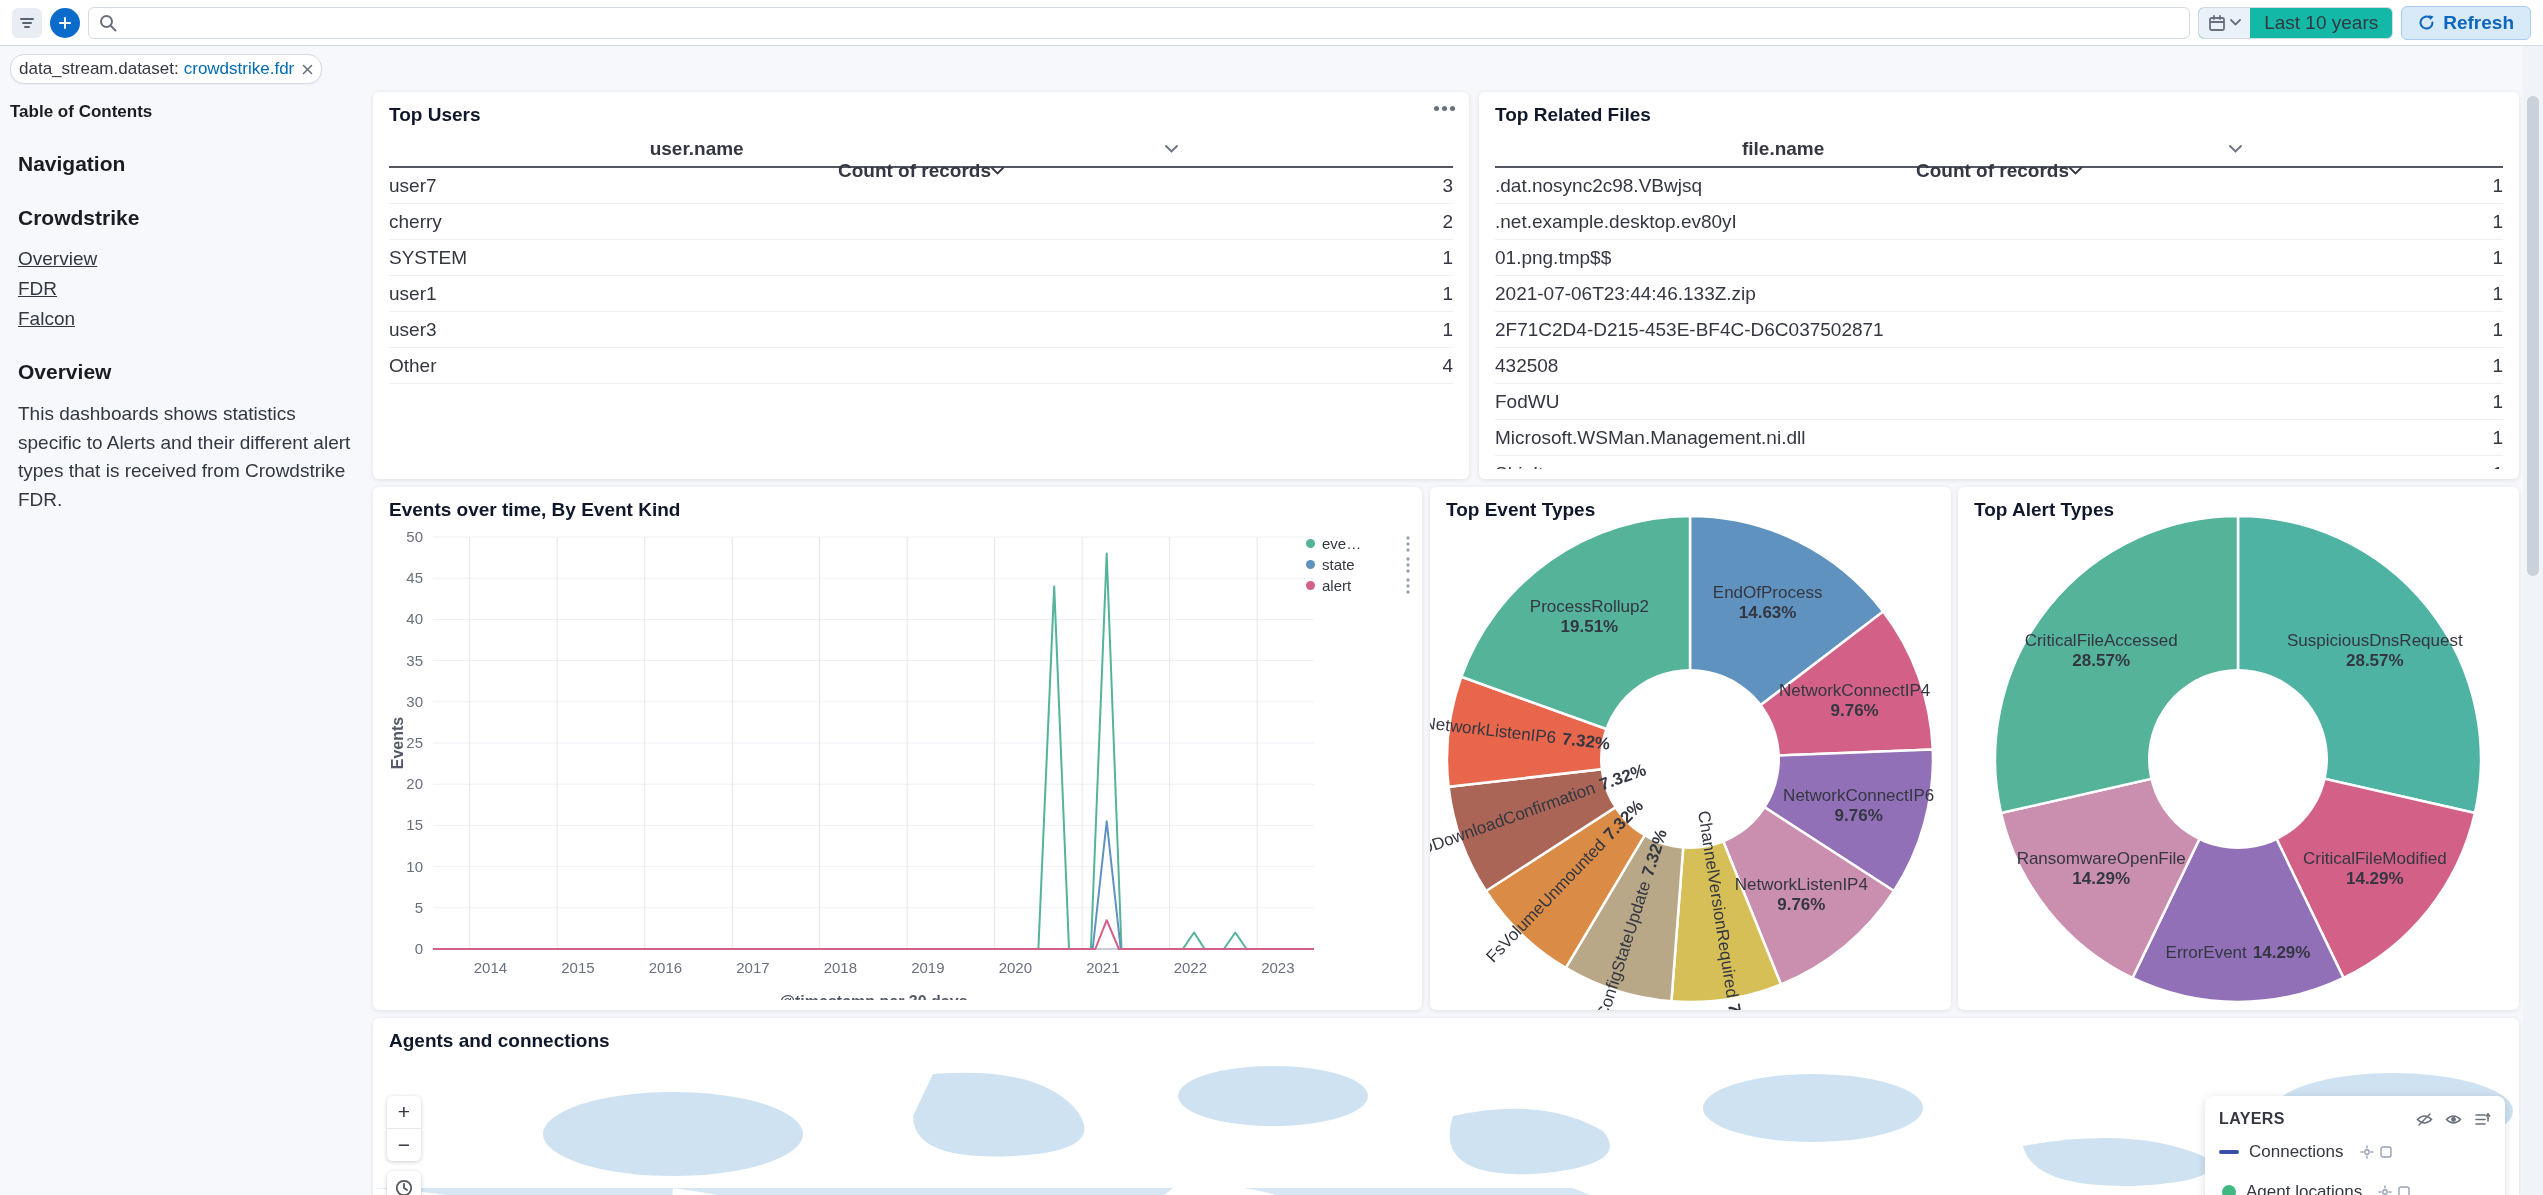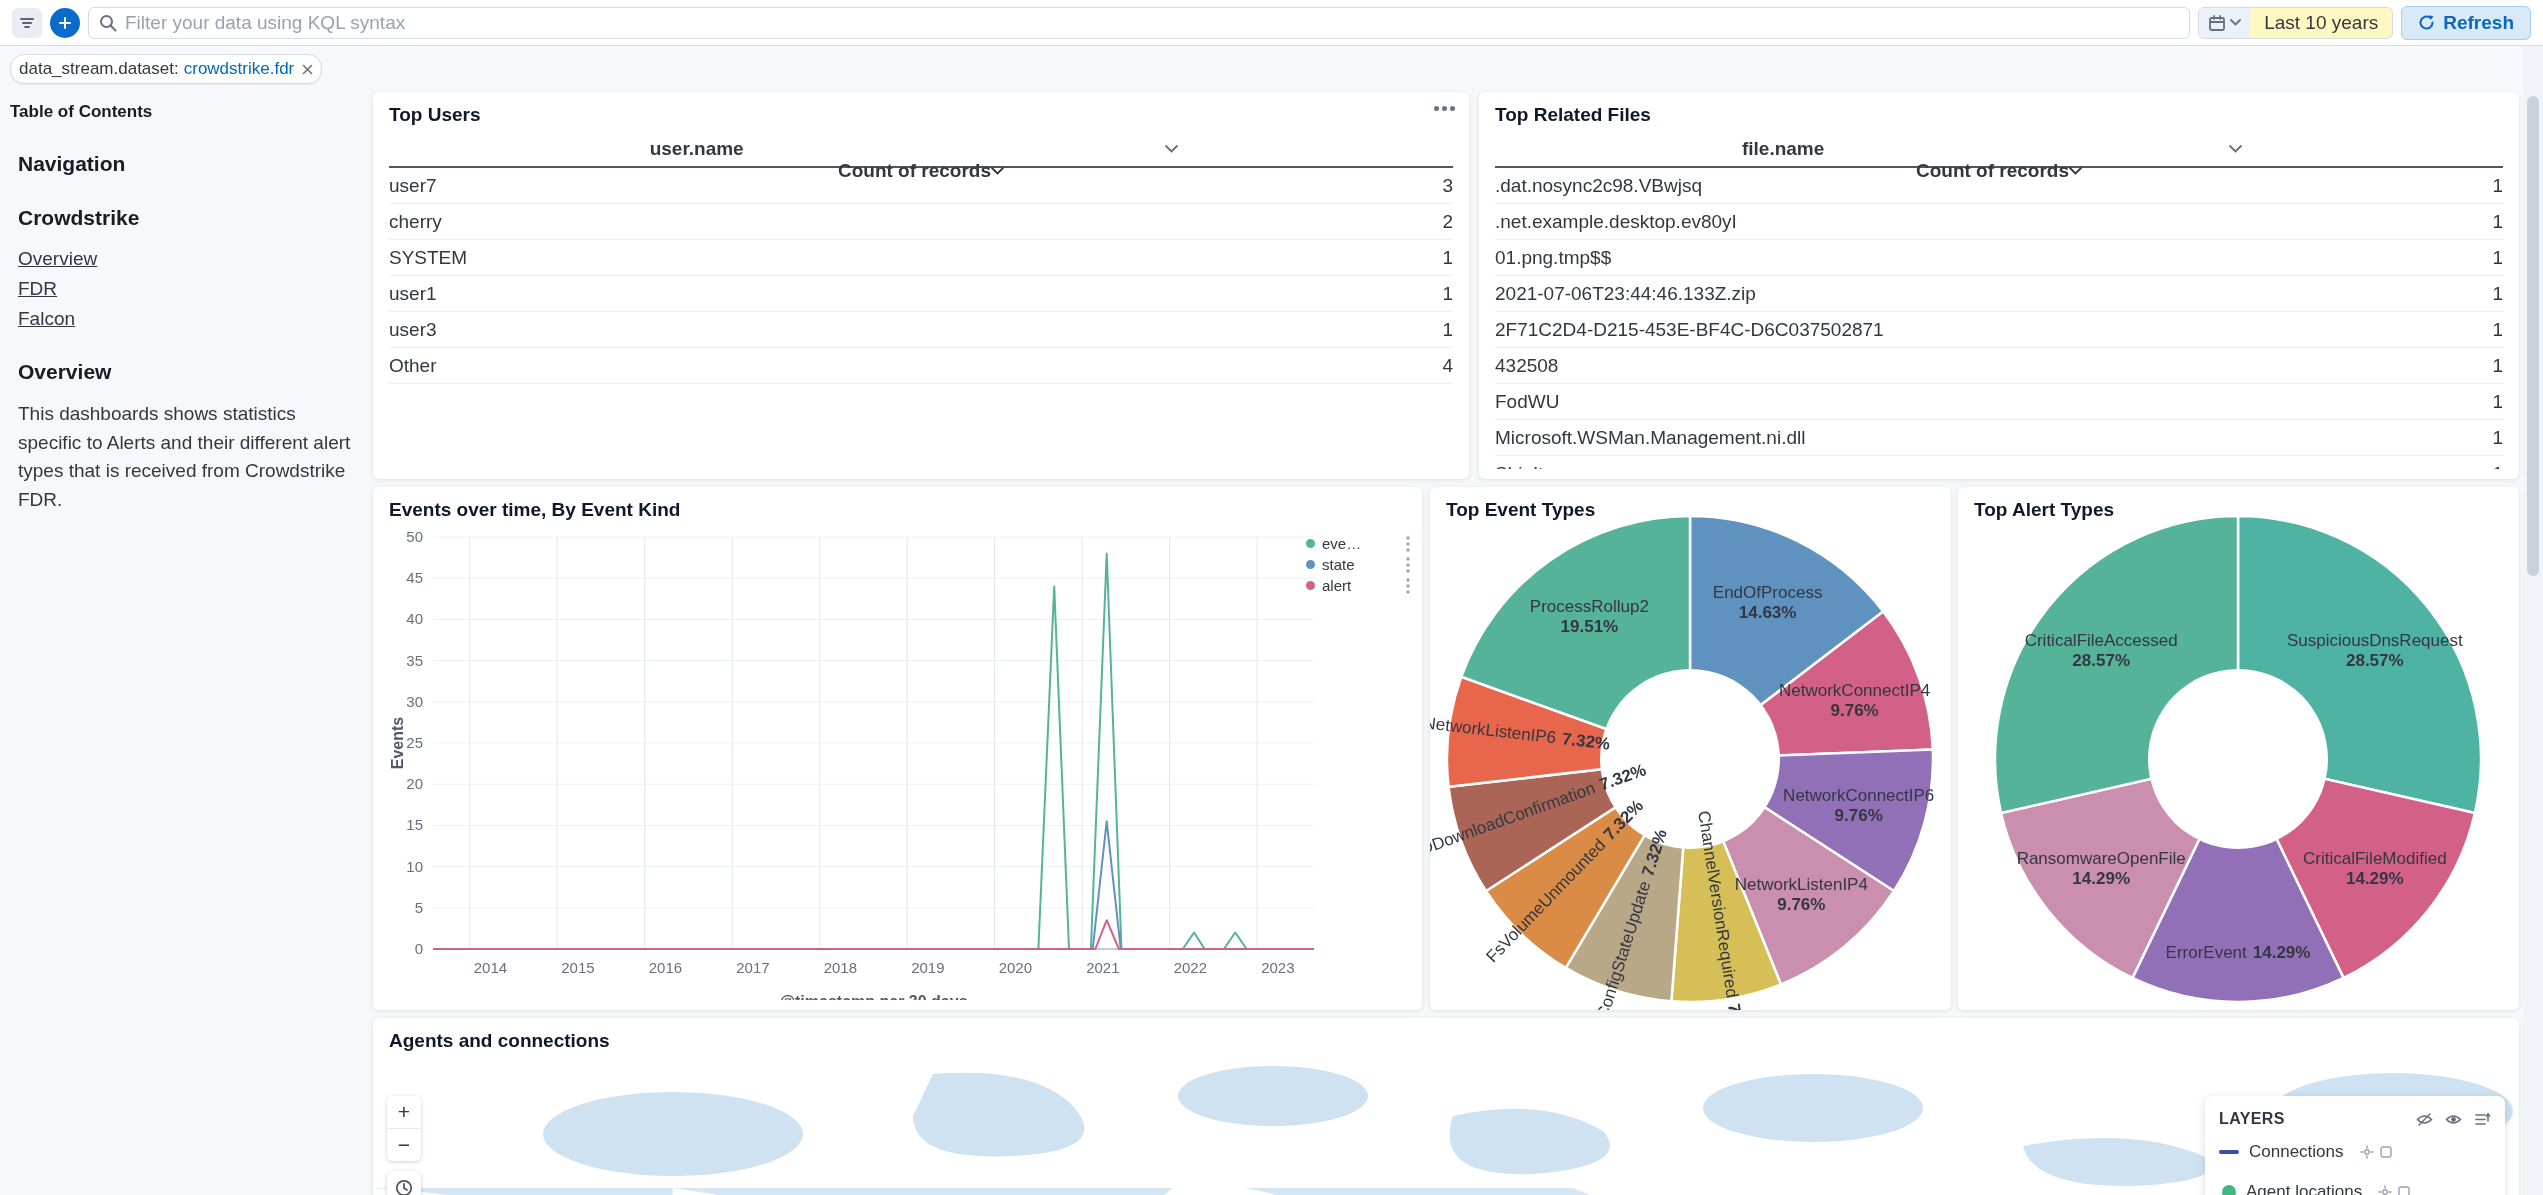--- a/index.html
+++ b/index.html
@@ -11,21 +11,21 @@
   .topbar { position:absolute; left:0; top:0; width:2543px; height:46px; background:#fff;
             border-bottom:1px solid #D3DAE6; display:flex; align-items:center; padding:0 12px; gap:8px; }
   .icon-btn { width:30px; height:30px; border:none; border-radius:6px; background:#E9EDF3;
               display:flex; align-items:center; justify-content:center; cursor:pointer; flex:0 0 auto; }
   .blue-btn { width:30px; height:30px; border:none; border-radius:50%; background:#0B6BCB; color:#fff;
               display:flex; align-items:center; justify-content:center; cursor:pointer; flex:0 0 auto; }
   .search { flex:1 1 auto; height:32px; border:1px solid #D3DAE6; border-radius:6px; background:#fff;
             display:flex; align-items:center; padding:0 10px; gap:8px; }
   .search input { border:none; outline:none; flex:1; font-size:19px; color:#343741; background:transparent; }
   .search input::placeholder { color:#98A2B3; }
-  .datepicker { height:32px; border:1px solid #D3DAE6; border-radius:6px; background:#fef9c3;
+  .datepicker { height:32px; border:1px solid #D3DAE6; border-radius:6px; background:#14b8a6;
                 display:flex; align-items:center; flex:0 0 auto; overflow:hidden; }
   .datepicker .cal { display:flex; align-items:center; gap:4px; padding:0 9px; height:100%; background:#EBF1F9; cursor:pointer; }
   .datepicker .range { padding:0 14px; font-size:19px; color:#343741; white-space:nowrap; cursor:pointer; }
   .refresh-btn { height:34px; border:1px solid #A9CBEE; border-radius:6px; background:#D8E9F8; color:#0D67BE;
                  font-size:19px; font-weight:700; display:flex; align-items:center; gap:8px; padding:0 16px;
                  cursor:pointer; flex:0 0 auto; font-family:inherit; }
 
   
   .filter-row { position:absolute; left:10px; top:54px; display:flex; }
   .pill { height:30px; background:#fff; border:1px solid #D3DAE6; border-radius:14px; box-shadow:0 1px 2px rgba(0,0,0,.05);
@@ -129,21 +129,20 @@
           </svg>
       </span>
     </button>
     <div class="search">
       <span>
         <svg width="18" height="18" viewBox="0 0 18 18">
             <circle cx="7.5" cy="7.5" r="5.5" fill="none" stroke="#69707D" stroke-width="2"></circle>
             <line x1="12" y1="12" x2="16.5" y2="16.5" stroke="#69707D" stroke-width="2" stroke-linecap="round"></line>
           </svg>
       </span>
-      <input placeholder="Filter your data using KQL syntax" style="">
     </div>
     <div class="datepicker">
       <div class="cal">
         <span>
           <svg width="18" height="18" viewBox="0 0 18 18">
               <rect x="2" y="4" width="14" height="12" rx="1.5" fill="none" stroke="#69707D" stroke-width="1.8"></rect>
               <line x1="2" y1="8" x2="16" y2="8" stroke="#69707D" stroke-width="1.8"></line>
               <line x1="6" y1="2" x2="6" y2="5" stroke="#69707D" stroke-width="1.8" stroke-linecap="round"></line>
               <line x1="12" y1="2" x2="12" y2="5" stroke="#69707D" stroke-width="1.8" stroke-linecap="round"></line>
             </svg>

